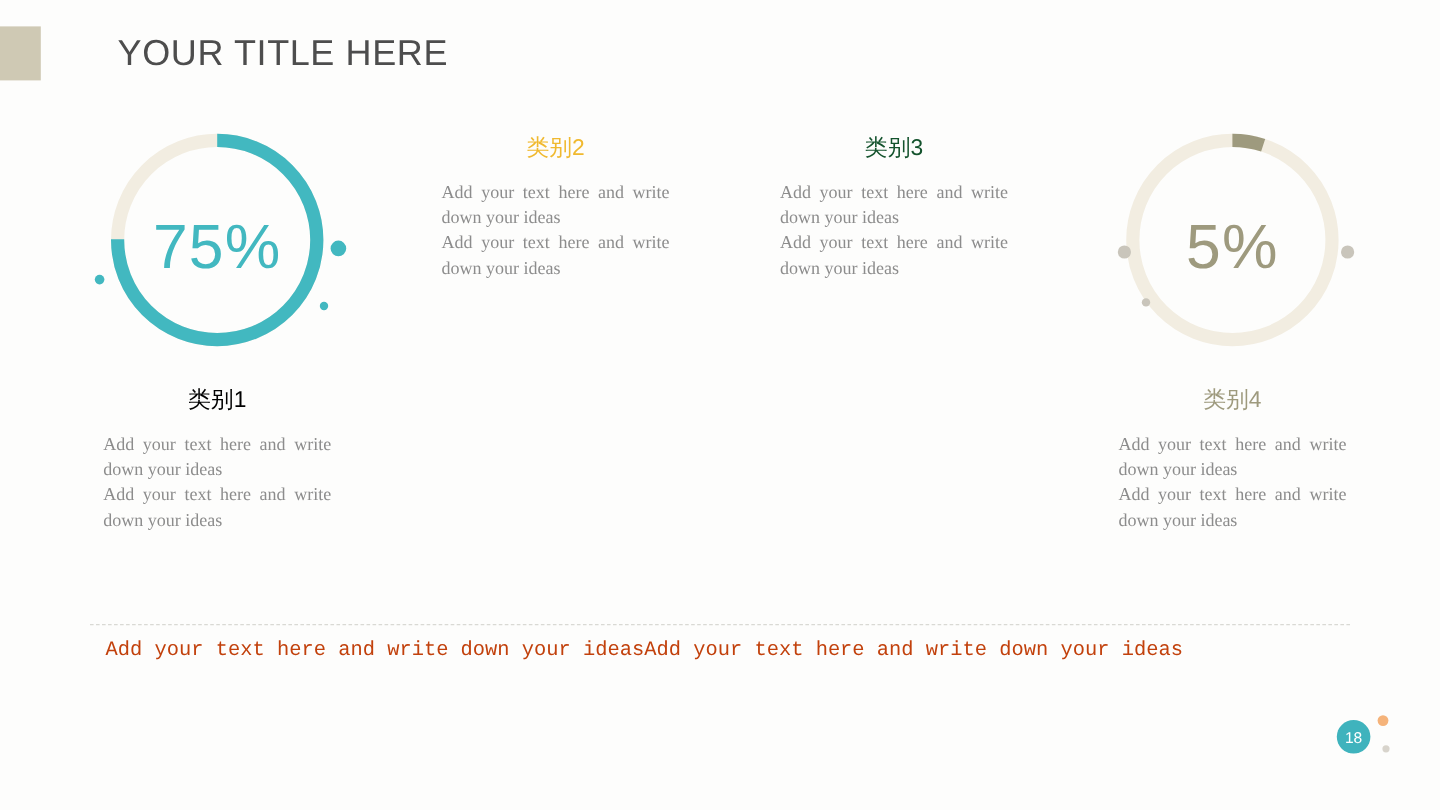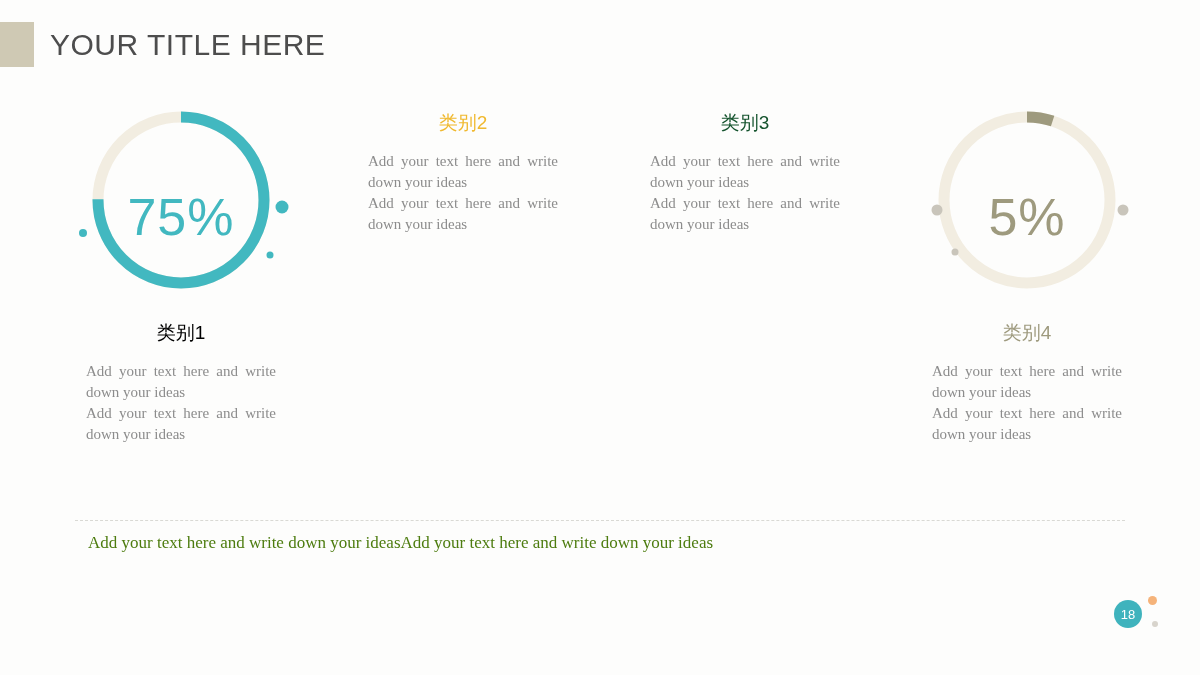--- a/index.html
+++ b/index.html
@@ -15,20 +15,21 @@
     position: relative;
   }
 
   
   .title-block {
     position: absolute;
     left: 0;
     top: 22px;
     display: flex;
     align-items: center;
+    gap: 48px;
   }
   .title-swatch {
     width: 34px;
     height: 45px;
     background: #cfc9b4;
   }
   .title-text {
     font-size: 30px;
     letter-spacing: 0.5px;
     color: #4d4d4d;
@@ -57,21 +58,21 @@
     position: relative;
     width: 220px;
     height: 210px;
   }
   .ring-svg {
     display: block;
   }
   .ring-pct {
     position: absolute;
     left: 0;
-    top: 17px;
+    top: 6px;
     width: 220px;
     height: 200px;
     display: flex;
     align-items: center;
     justify-content: center;
     font-size: 52px;
     font-weight: 400;
     letter-spacing: 1px;
   }
 
@@ -105,22 +106,22 @@
     right: 75px;
     top: 520px;
     border-top: 1px dashed #d9d9d4;
     height: 0;
   }
   .footer-note {
     position: absolute;
     left: 88px;
     top: 533px;
     font-size: 17px;
-    color: #4d7c0f;
-    font-family: Liberation Serif, serif;
+    color: #c2410c;
+    font-family: Liberation Mono, monospace;
   }
 
   
   .page-badge {
     position: absolute;
     left: 1114px;
     top: 600px;
     width: 28px;
     height: 28px;
     border-radius: 50%;

